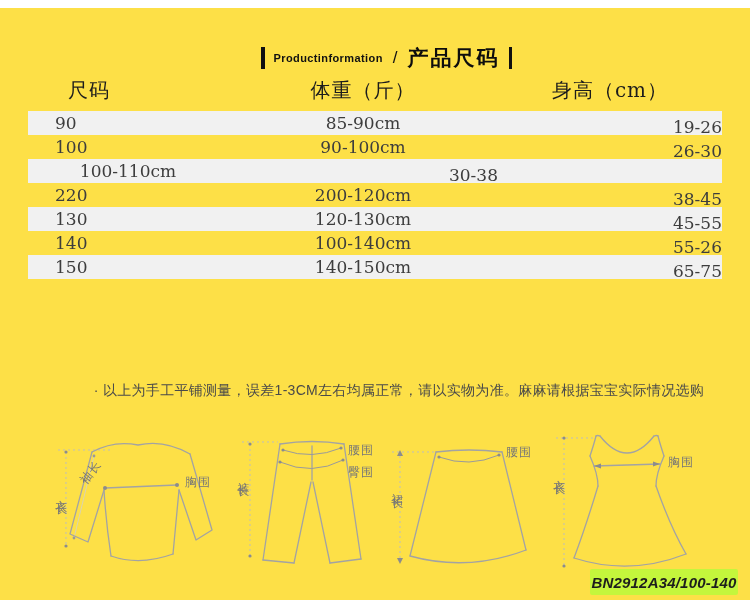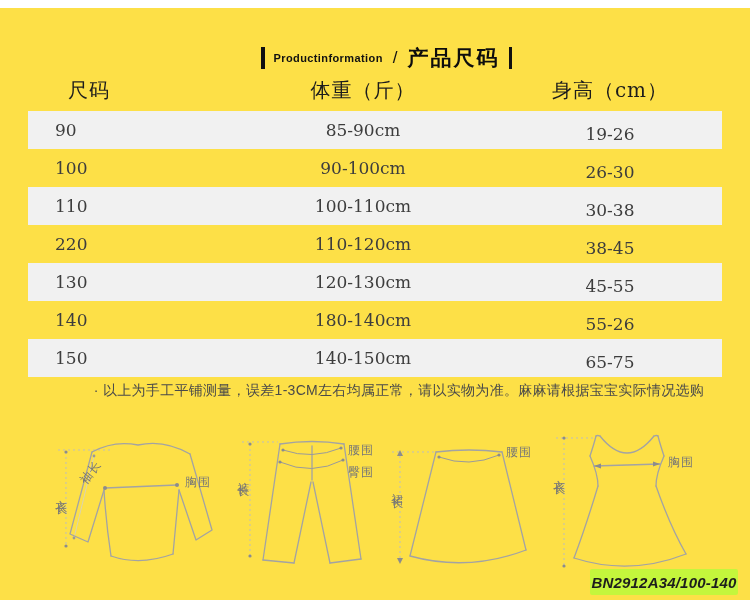--- a/index.html
+++ b/index.html
@@ -28,27 +28,27 @@
     display:grid; grid-template-columns:200px 270px 224px; align-items:center;
     font-family:"DejaVu Serif", serif; color:#1c1c1c;
   }
   .thead .h { font-size:20px; letter-spacing:1px; }
   .h-size   { padding-left:40px; }
   .h-height { text-align:center; }
   .h-weight { text-align:center; }
 
   .tbody { position:absolute; top:103px; left:28px; width:694px; }
   .trow {
-    height:38px; display:grid; grid-template-columns:200px 270px 224px;
+    height:24px; display:grid; grid-template-columns:200px 270px 224px;
     align-items:center; font-family:"DejaVu Serif", serif; font-size:17px; color:#3d3d3d;
   }
   .trow.striped { background:var(--stripe, #f1f1f1); }
   .c-size   { padding-left:27px; }
   .c-height { text-align:center; }
-  .c-weight { text-align:center; transform:translateY(4px); }
+  .c-weight { text-align:right; transform:translateY(4px); }
 
   
   .note {
     position:absolute; top:374px; left:0; width:100%;
     text-align:center; padding-left:48px;
     font-size:14px; color:#4a4a4a; letter-spacing:.3px;
   }
 
   
   .diagrams { position:absolute; top:412px; left:0; width:750px; height:165px; }
@@ -94,37 +94,36 @@
       <div class="c-size">90</div>
       <div class="c-height">85-90cm</div>
       <div class="c-weight">19-26</div>
     </div>
     <div class="trow">
       <div class="c-size">100</div>
       <div class="c-height">90-100cm</div>
       <div class="c-weight">26-30</div>
     </div>
     <div class="trow striped">
-      <div class="c-size">110</div>
       <div class="c-height">100-110cm</div>
       <div class="c-weight">30-38</div>
     </div>
     <div class="trow">
       <div class="c-size">220</div>
-      <div class="c-height">110-120cm</div>
+      <div class="c-height">200-120cm</div>
       <div class="c-weight">38-45</div>
     </div>
     <div class="trow striped">
       <div class="c-size">130</div>
       <div class="c-height">120-130cm</div>
       <div class="c-weight">45-55</div>
     </div>
     <div class="trow">
       <div class="c-size">140</div>
-      <div class="c-height">180-140cm</div>
+      <div class="c-height">100-140cm</div>
       <div class="c-weight">55-26</div>
     </div>
     <div class="trow striped">
       <div class="c-size">150</div>
       <div class="c-height">140-150cm</div>
       <div class="c-weight">65-75</div>
     </div>
   </div>
 
   <div class="note">· 以上为手工平铺测量，误差1-3CM左右均属正常，请以实物为准。麻麻请根据宝宝实际情况选购</div>

